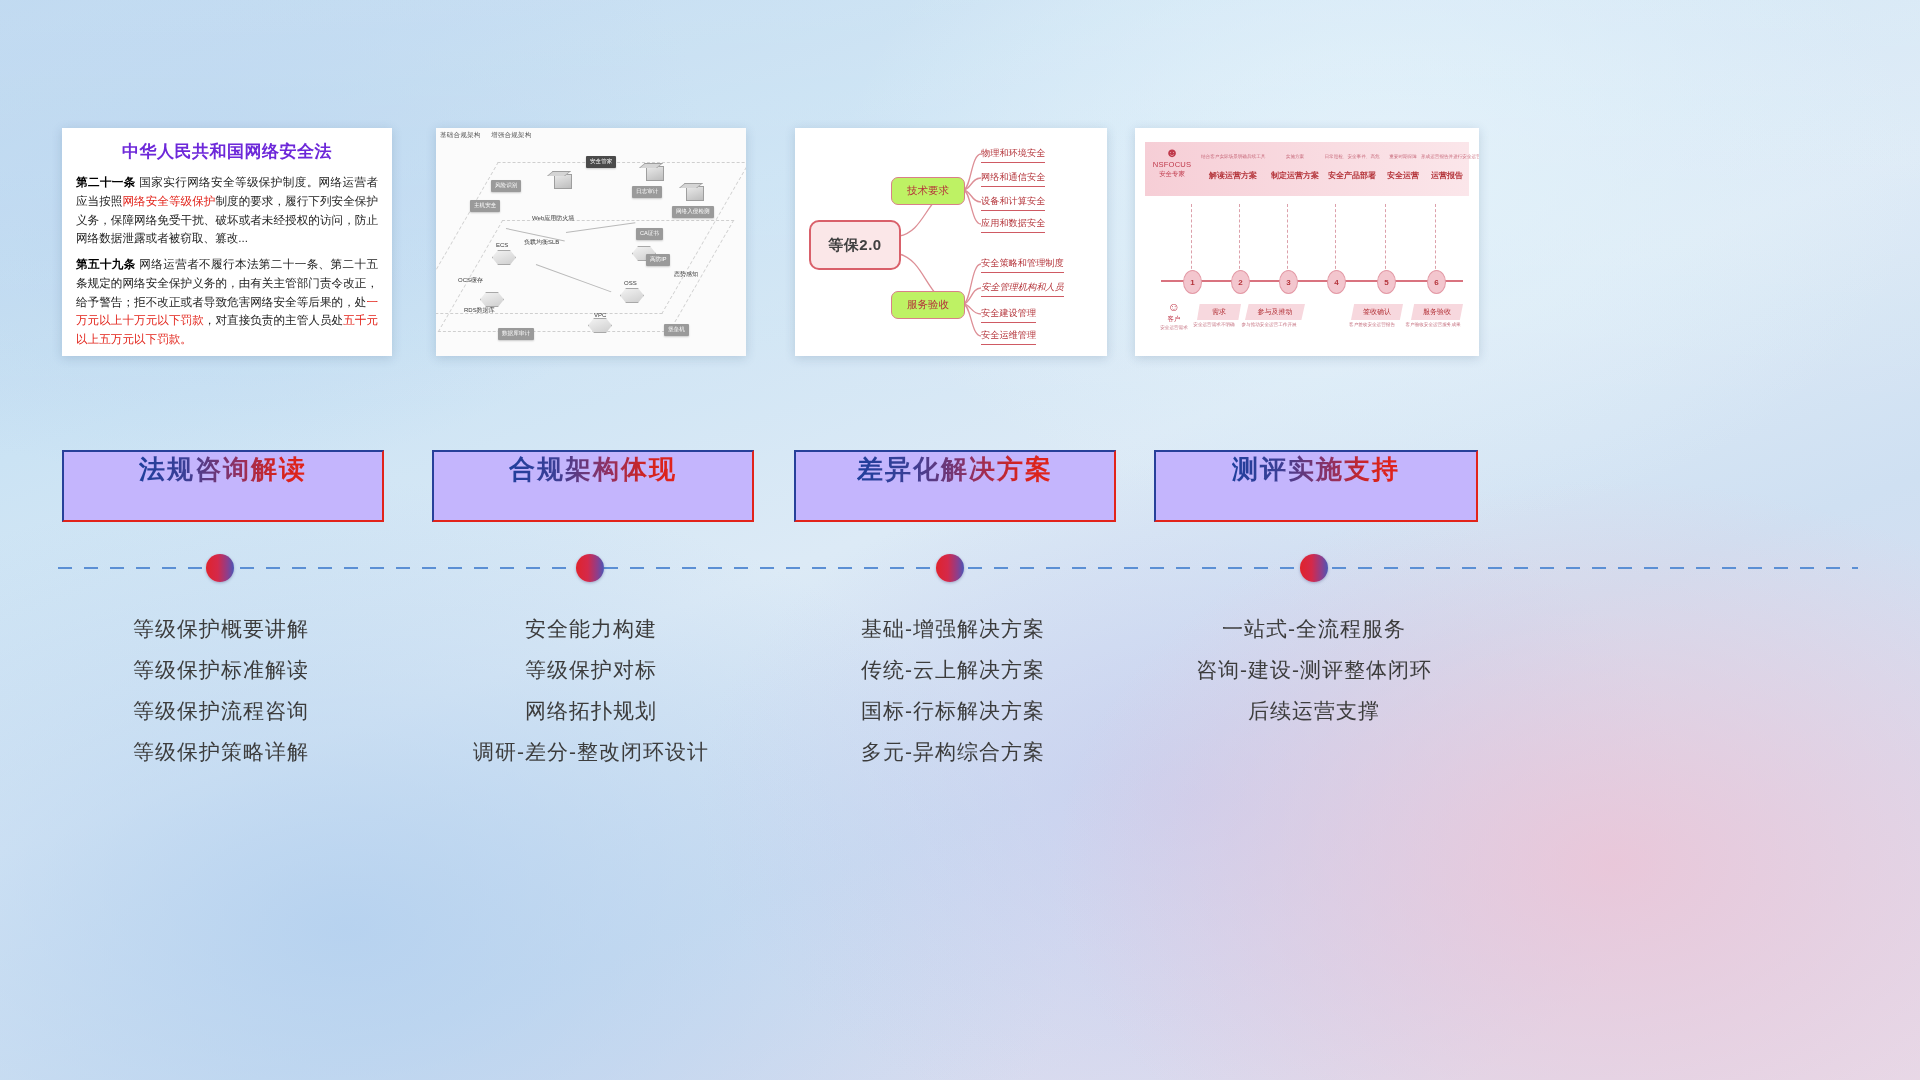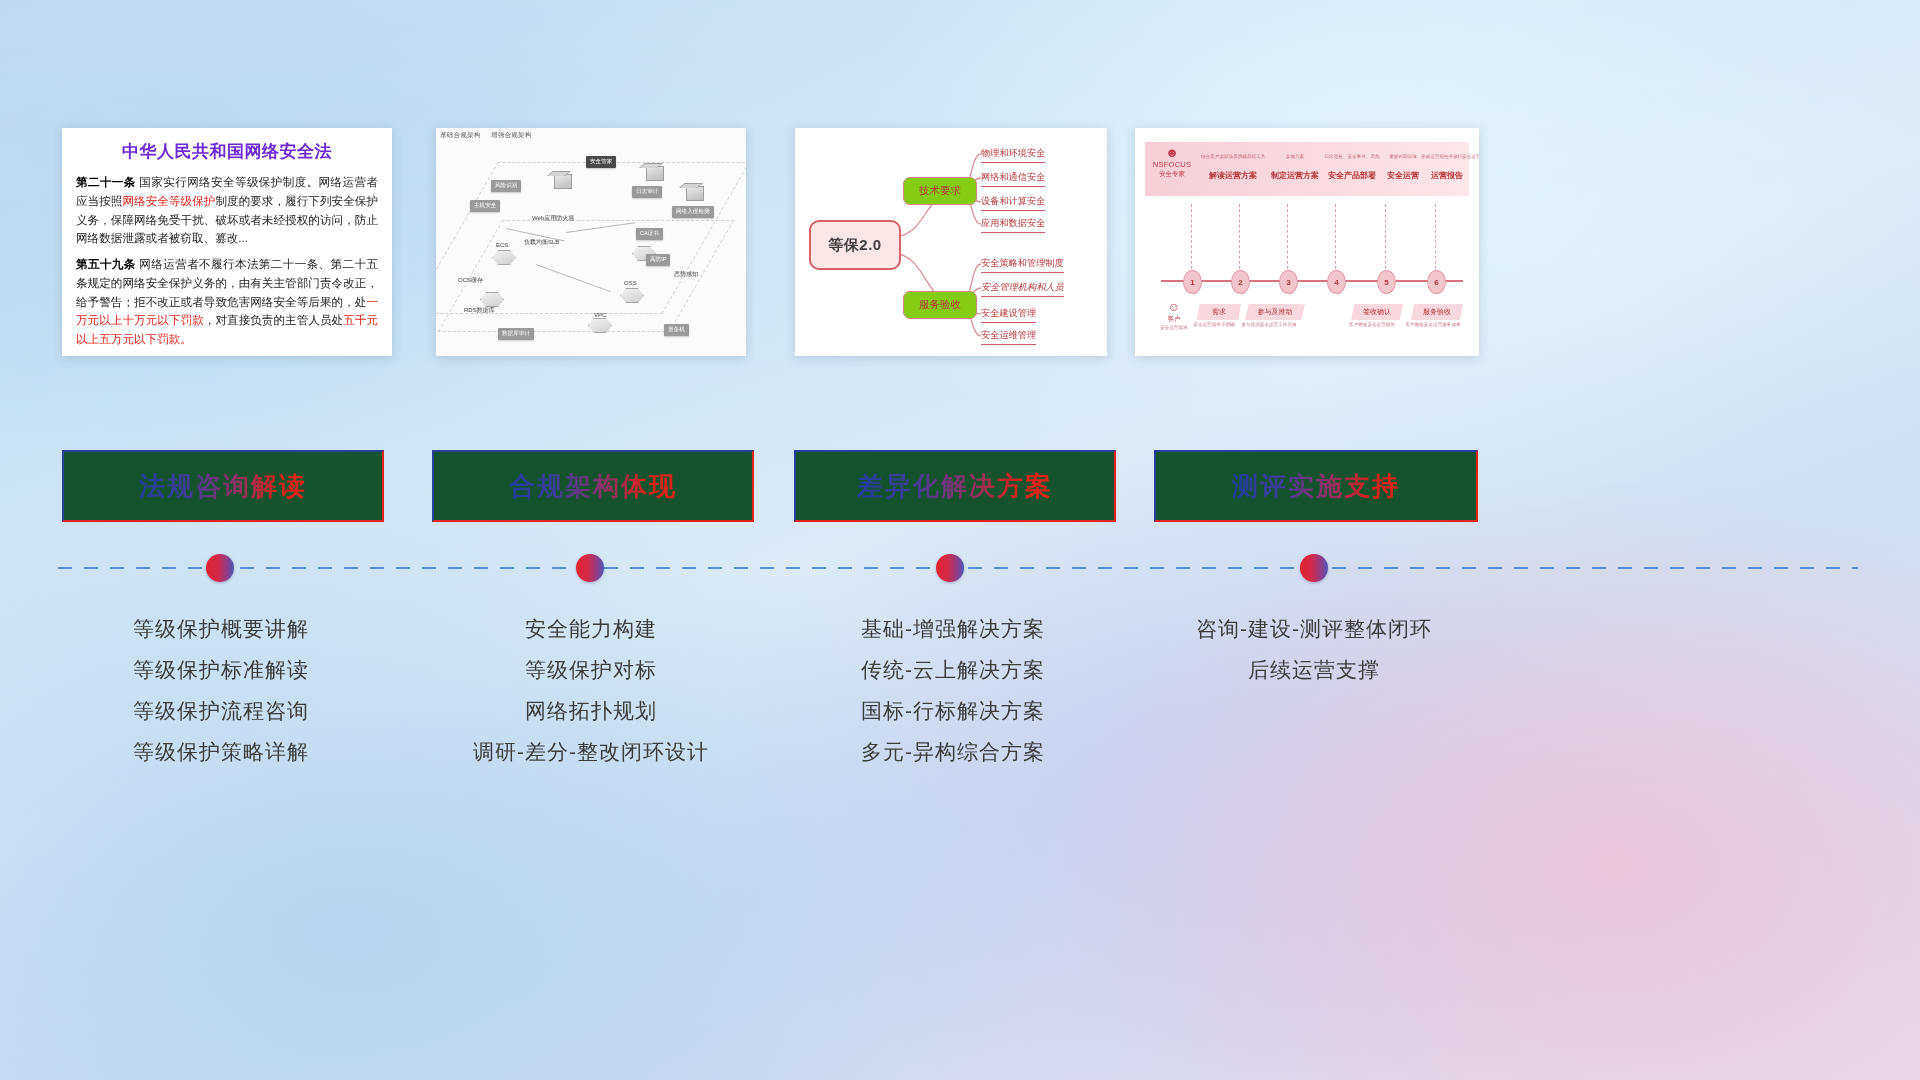--- a/index.html
+++ b/index.html
@@ -55,24 +55,24 @@
     clip-path:polygon(25% 0,75% 0,100% 50%,75% 100%,25% 100%,0 50%);}
   .netlabel{position:absolute;font-size:6px;color:#3a3a3a;white-space:nowrap;}
   .netline{position:absolute;background:#b9b9b9;height:1px;transform-origin:left center;}
 
   
   .mm{position:relative;width:100%;height:100%;}
   .mm-root{position:absolute;left:14px;top:92px;width:88px;height:46px;
     background:#fbe7e8;border:2px solid #d9606a;border-radius:10px;
     display:flex;align-items:center;justify-content:center;
     color:#404040;font-size:15px;font-weight:bold;letter-spacing:.5px;}
-  .mm-mid{position:absolute;width:72px;height:26px;background:#84cc16;
+  .mm-mid{position:absolute;width:72px;height:26px;background:#bef264;
     border:1.4px solid #d98088;border-radius:7px;
     display:flex;align-items:center;justify-content:center;
-    color:#b4343a;font-size:10.5px;white-space:nowrap;margin-left:12px;}
+    color:#b4343a;font-size:10.5px;white-space:nowrap;}
   .mm-leaf{position:absolute;color:#b4343a;font-size:9.2px;white-space:nowrap;
     padding-bottom:2px;border-bottom:1.6px solid #cf5a63;}
   .mm svg{position:absolute;inset:0;width:100%;height:100%;}
 
   
   .nf{position:relative;width:100%;height:100%;background:#fff;}
   .nf-band{position:absolute;left:10px;top:14px;right:10px;height:54px;
     background:linear-gradient(90deg,#f6ced6,#fbe6ea);}
   .nf-logo{position:absolute;left:14px;top:18px;width:46px;text-align:center;color:#c03a4c;}
   .nf-logo .ico{font-size:13px;line-height:13px;}
@@ -88,24 +88,24 @@
   .nf-drop{position:absolute;border-left:1px dashed #dca0aa;}
   .nf-person{position:absolute;left:16px;top:172px;width:46px;text-align:center;color:#c03a4c;}
   .nf-person .ico{font-size:12px;}
   .nf-person .t{font-size:6.4px;margin-top:1px;}
   .nf-tag{position:absolute;background:#f7d8de;color:#b4343a;font-size:7px;
     padding:3px 6px;white-space:nowrap;text-align:center;
     clip-path:polygon(6% 0,100% 0,94% 100%,0 100%);}
   .nf-tag2{position:absolute;font-size:4.6px;color:#c4707f;white-space:nowrap;text-align:center;}
 
   
-  .hbox{position:absolute;top:450px;height:68px;background:#14532d;
+  .hbox{position:absolute;top:450px;height:68px;background:#c4b5fd;
     border-top:2px solid #27409a;border-left:2px solid #27409a;
     border-right:2px solid #e2231a;border-bottom:2px solid #e2231a;
-    display:flex;align-items:center;justify-content:center;}
+    display:flex;align-items:flex-start;justify-content:center;}
   .hbox .txt{font-size:26px;font-weight:bold;letter-spacing:2px;
     background:linear-gradient(90deg,#1f3f9c 0%,#3b3f96 28%,#8e3163 58%,#d3231f 82%,#e2231a 100%);
     -webkit-background-clip:text;background-clip:text;color:transparent;
     -webkit-text-fill-color:transparent;}
   .h1{left:62px;width:318px;}
   .h2{left:432px;width:318px;}
   .h3{left:794px;width:318px;}
   .h4{left:1154px;width:320px;}
 
   
@@ -308,17 +308,18 @@
     <div class="item">网络拓扑规划</div>
     <div class="item">调研-差分-整改闭环设计</div>
   </div>
   <div class="col l3">
     <div class="item">基础-增强解决方案</div>
     <div class="item">传统-云上解决方案</div>
     <div class="item">国标-行标解决方案</div>
     <div class="item">多元-异构综合方案</div>
   </div>
   <div class="col l4">
+    <div class="item">一站式-全流程服务</div>
     <div class="item">咨询-建设-测评整体闭环</div>
     <div class="item">后续运营支撑</div>
   </div>
 
 </div>
 
 </body></html>

